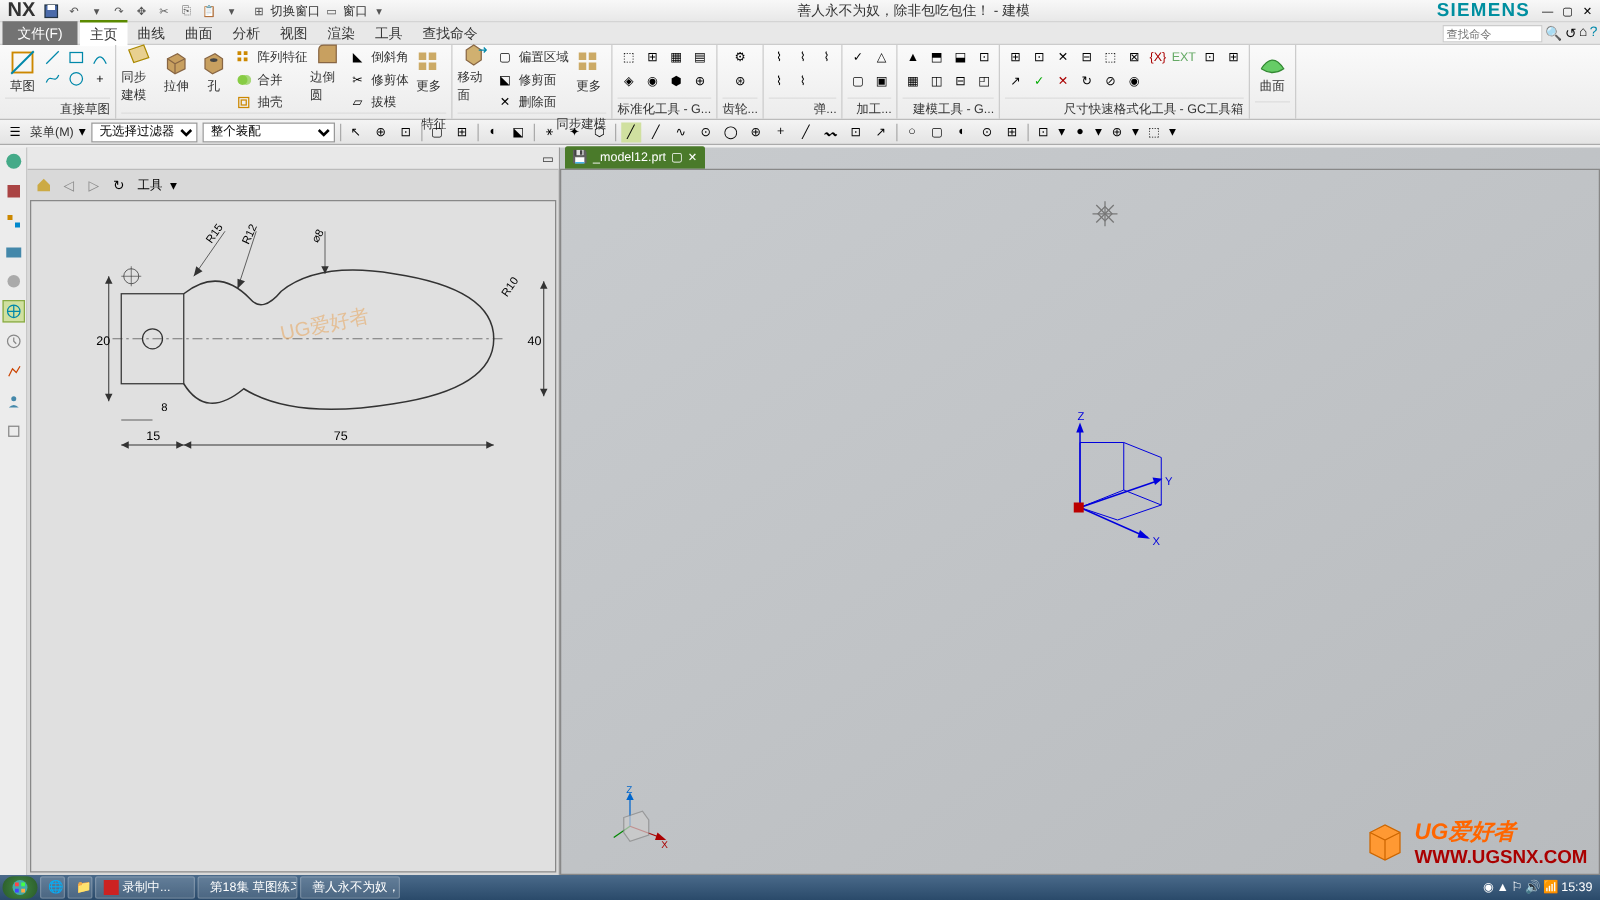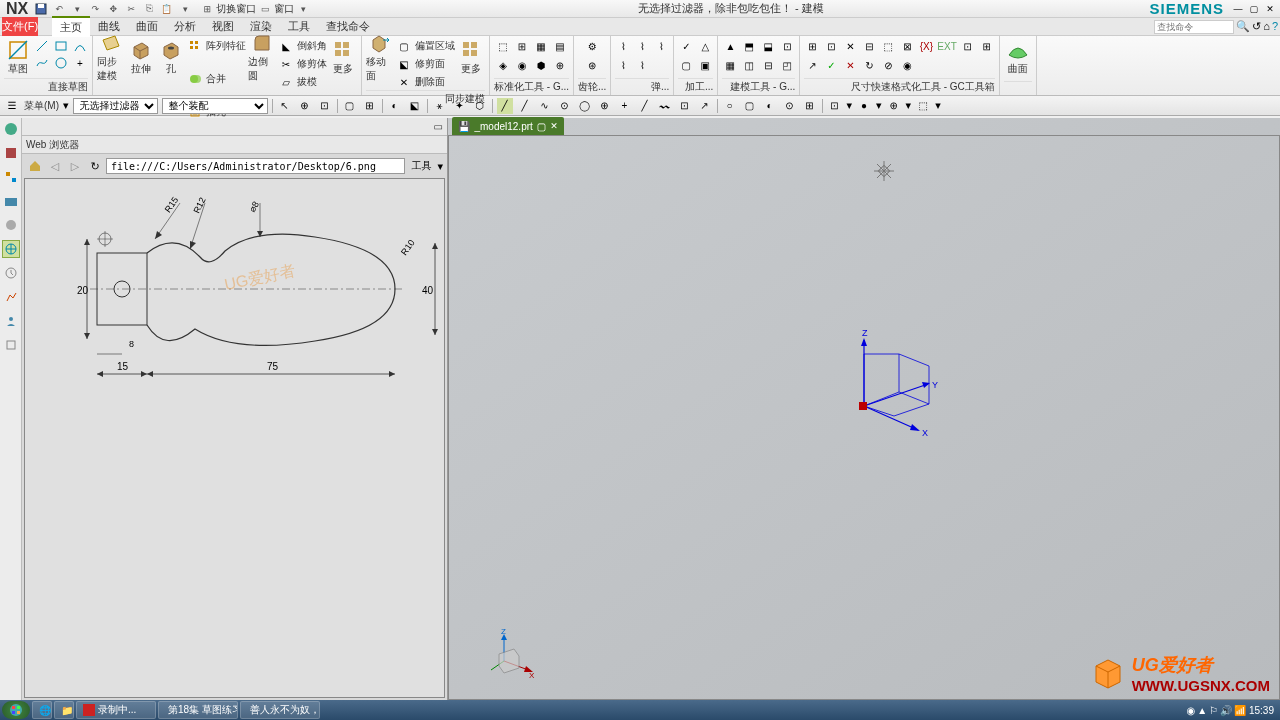--- a/index.html
+++ b/index.html
@@ -8,21 +8,21 @@
 
 .title-bar { height: 18px; background: linear-gradient(to bottom, #f8f8f8, #e8e8e8); display: flex; align-items: center; padding: 0 2px; border-bottom: 1px solid #ccc; }
 .title-bar .nx-logo { font-weight: bold; font-size: 16px; color: #333; padding: 0 4px; }
 .title-bar .qat-icon { width: 16px; height: 14px; margin: 0 1px; display: flex; align-items: center; justify-content: center; font-size: 9px; color: #555; }
 .title-bar .title-text { flex: 1; text-align: center; font-size: 11px; color: #333; }
 .title-bar .siemens { color: #008fa0; font-weight: bold; letter-spacing: 1px; font-size: 15px; padding-right: 6px; }
 .title-bar .win-btn { width: 16px; height: 14px; display: flex; align-items: center; justify-content: center; font-size: 9px; cursor: pointer; }
 
 
 .menu-tabs { height: 18px; background: #e8e8e8; display: flex; align-items: center; padding-left: 2px; border-bottom: 1px solid #ccc; }
-.file-btn { background: #ef4444; color: #fff; padding: 2px 0; font-size: 11px; margin-right: 14px; }
+.file-btn { background: #737373; color: #fff; padding: 2px 12px; font-size: 11px; margin-right: 2px; }
 .tab { padding: 2px 8px; font-size: 11px; color: #333; }
 .tab.active { background: #fff; border-top: 2px solid #5b8a00; }
 .menu-tabs .right-icons { margin-left: auto; display: flex; gap: 2px; padding-right: 2px; }
 .search-cmd { width: 80px; height: 14px; border: 1px solid #ccc; font-size: 9px; padding: 0 2px; color: #aaa; background: #fff; }
 
 
 .ribbon { height: 60px; background: linear-gradient(to bottom, #fafafa, #ececec); display: flex; border-bottom: 1px solid #bbb; }
 .ribbon-group { border-right: 1px solid #ccc; display: flex; flex-direction: column; align-items: center; justify-content: space-between; padding: 2px 4px 0; }
 .ribbon-group .icons-row { display: flex; gap: 2px; align-items: flex-start; flex: 1; }
 .ribbon-group .group-label { font-size: 10px; color: #333; padding: 1px 0; width: 100%; text-align: right; border-top: 1px solid #ddd; }
@@ -93,21 +93,21 @@
   <span class="qat-icon">✂</span>
   <span class="qat-icon">⎘</span>
   <span class="qat-icon">📋</span>
   <span class="qat-icon">▾</span>
   <span style="width:4px"></span>
   <span class="qat-icon">⊞</span>
   <span class="mini-text">切换窗口</span>
   <span class="qat-icon">▭</span>
   <span class="mini-text">窗口</span>
   <span class="qat-icon">▾</span>
-  <span class="title-text">无选择过滤器，除非包吃包住！ - 建模</span>
+  <span class="title-text">善人永不为奴，除非包吃包住！ - 建模</span>
   <span class="siemens">SIEMENS</span>
   <span class="win-btn">—</span>
   <span class="win-btn">▢</span>
   <span class="win-btn">✕</span>
 </div>
 
 <div class="menu-tabs">
   <span class="file-btn">文件(F)</span>
   <span class="tab active">主页</span>
   <span class="tab">曲线</span>
@@ -196,21 +196,21 @@
         </div>
       <div class="big-icon">
           <span class="ic">
             <svg width="22" height="22">
               <path d="M4 8 L12 4 L18 8 L18 16 L10 20 L4 16 Z" fill="#c8a060" stroke="#864"></path>
               <ellipse cx="11" cy="9" rx="3" ry="1.5" fill="#444"></ellipse>
             </svg>
           </span>
           <span class="lbl">孔</span>
         </div>
-      <div class="icon-col" style="gap:17px">
+      <div class="icon-col" style="gap:2px">
         <div class="icon-row">
             <span class="small-icon">
               <svg width="12" height="12">
                 <rect x="1" y="1" width="3" height="3" fill="#c80"></rect>
                 <rect x="6" y="1" width="3" height="3" fill="#c80"></rect>
                 <rect x="1" y="6" width="3" height="3" fill="#c80"></rect>
                 <rect x="6" y="6" width="3" height="3" fill="#c80"></rect>
               </svg>
             </span>
             <span class="mini-text">阵列特征</span>
@@ -523,33 +523,29 @@
         <svg width="14" height="14">
           <rect x="3" y="3" width="8" height="8" fill="none" stroke="#888"></rect>
         </svg>
       </span>
   </div>
 
   <div class="web-panel">
     <div class="web-title">
       <span style="margin-left:auto;font-size:10px">▭</span>
     </div>
-    <div class="web-title">
-      <span>Web 浏览器</span>
-    </div>
     <div class="web-nav">
       <span class="nicon">
           <svg width="14" height="14">
             <path d="M2 7 L7 2 L12 7 L12 12 L2 12 Z" fill="#ca4"></path>
           </svg>
         </span>
       <span class="nicon" style="color:#888">◁</span>
       <span class="nicon" style="color:#888">▷</span>
       <span class="nicon">↻</span>
-      <input value="file:///C:/Users/Administrator/Desktop/6.png" style="">
       <span class="tools-btn">工具</span>
         <span>▾</span>
     </div>
     <div class="web-content">
 
       <svg width="420" height="230" viewBox="0 0 420 230">
 
         <line x1="62" y1="60" x2="62" y2="160" stroke="#333" stroke-width="0.8"></line>
         <polygon points="62,60 59,66 65,66" fill="#333"></polygon>
           <polygon points="62,160 59,154 65,154" fill="#333"></polygon>

